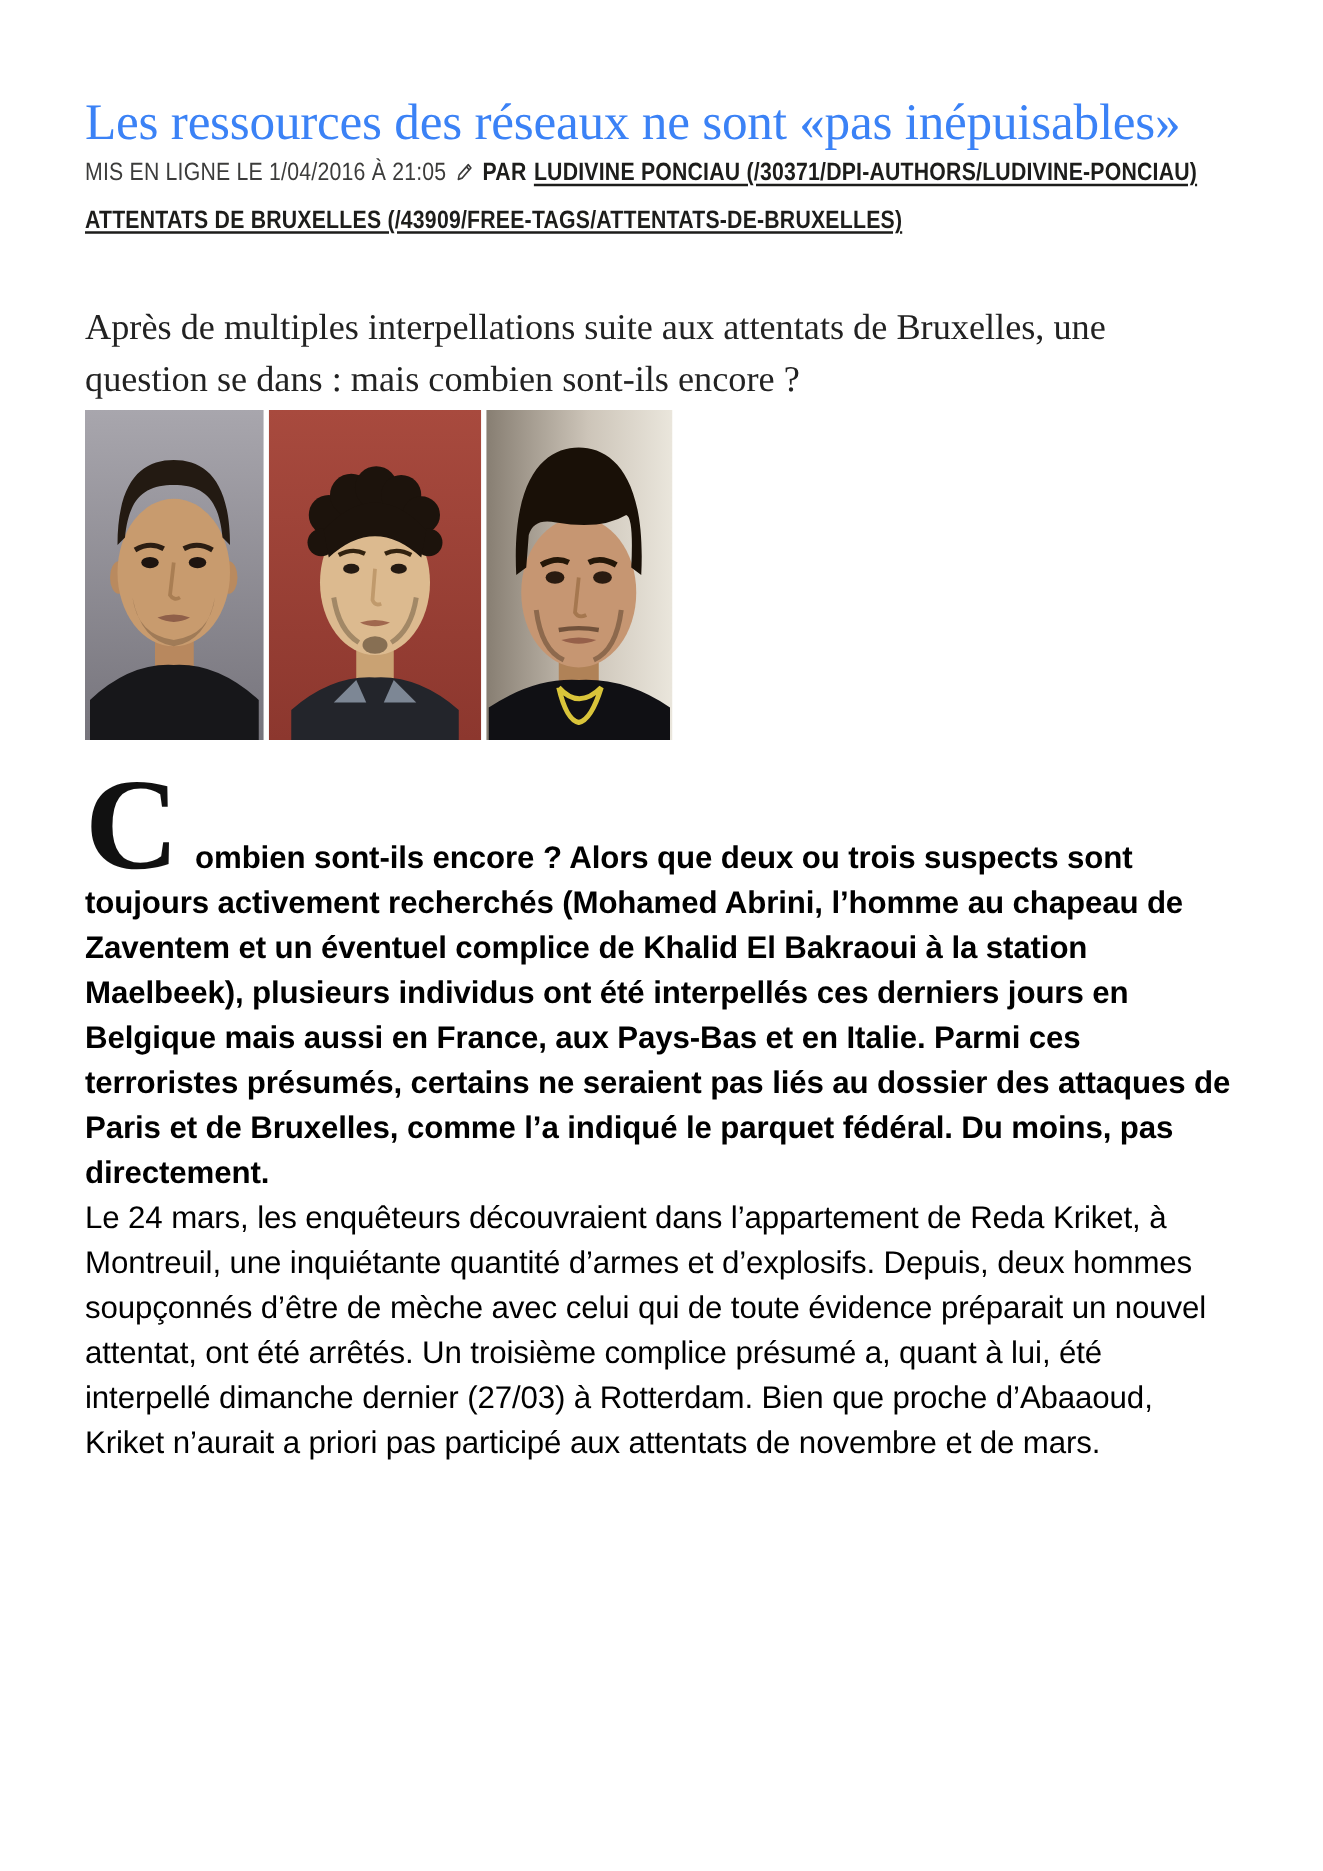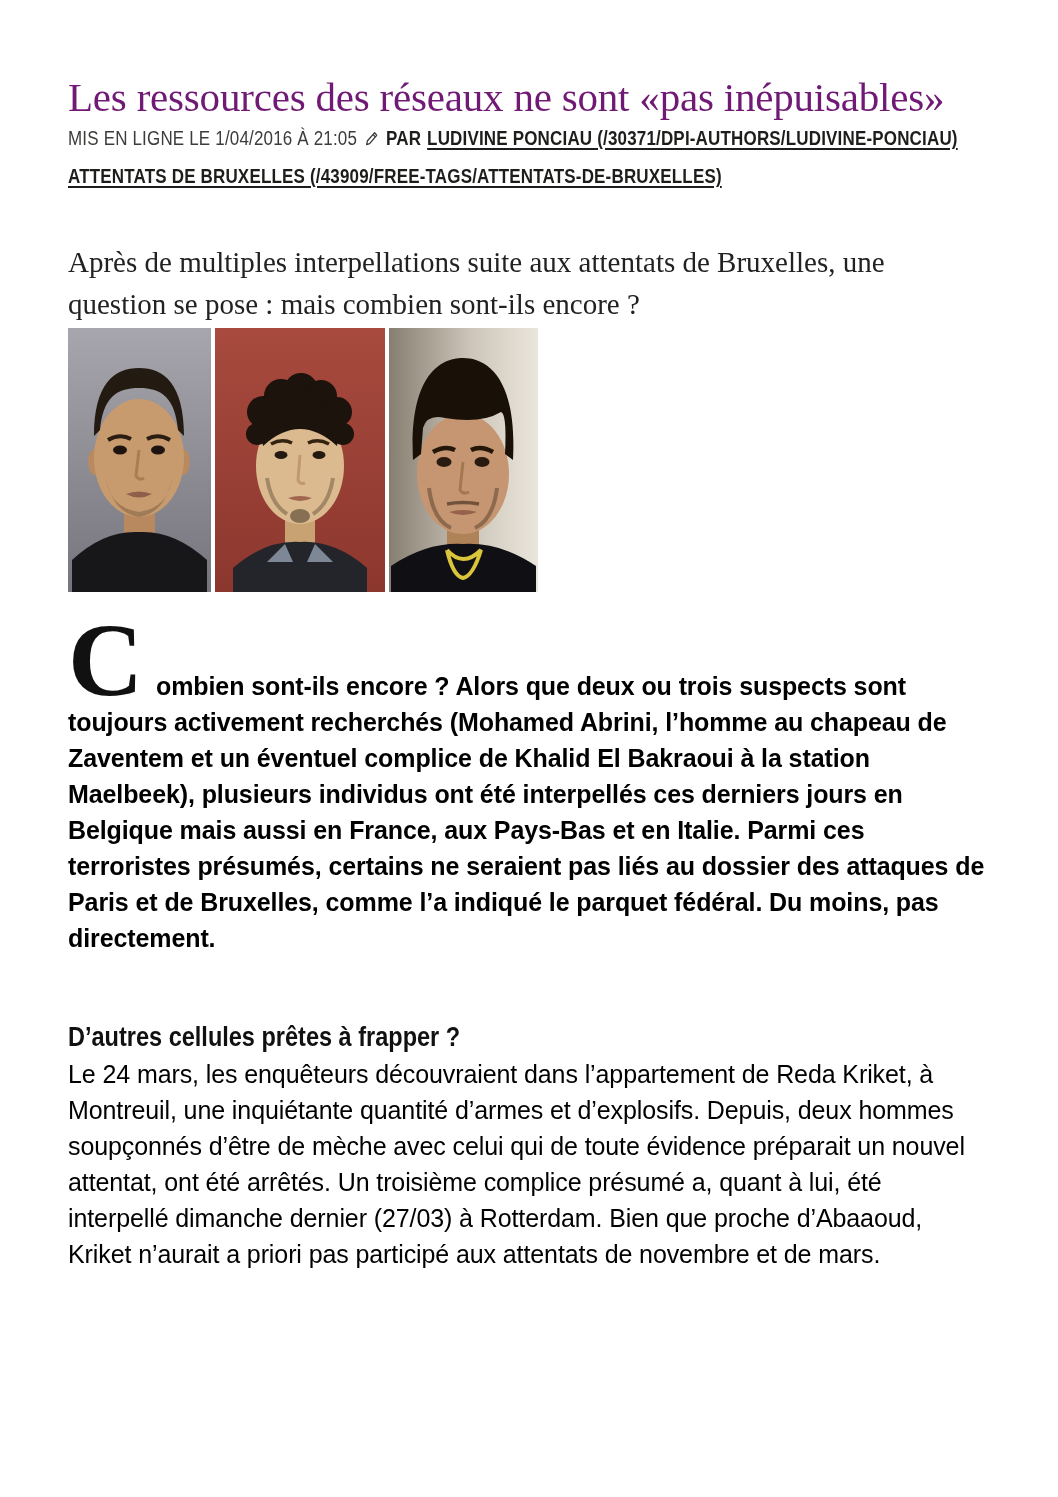--- a/index.html
+++ b/index.html
@@ -14,21 +14,21 @@
   .content { width: 920px; }
 
   
   h1.title {
     margin-top: 75px;
     font-family: "Liberation Serif", "DejaVu Serif", serif;
     font-weight: 400;
     font-size: 41px;
     line-height: 44px;
     letter-spacing: -0.2px;
-    color: #701a75;
+    color: #3b82f6;
     white-space: nowrap;
   }
 
   
   .byline { }
   .byline-line {
     line-height: 38px;
     white-space: nowrap;
     font-size: 20px;
     color: #3c3c3b;
@@ -108,21 +108,21 @@
             <path d="M13 4.2 L15.8 7 L6.6 16.2 L2.6 17.2 L3.6 13.2 Z"></path>
             <path d="M11.2 6 L14 8.8"></path>
           </g>
         </svg><span class="byline-par">PAR</span><a class="byline-link">LUDIVINE PONCIAU (/30371/DPI-AUTHORS/LUDIVINE-PONCIAU)</a>
       </div>
       <div class="byline-line">
         <a class="byline-link">ATTENTATS DE BRUXELLES (/43909/FREE-TAGS/ATTENTATS-DE-BRUXELLES)</a>
       </div>
     </div>
 
-    <p class="lead">Après de multiples interpellations suite aux attentats de Bruxelles, une question se pose : mais combien sont-ils encore ?</p>
+    <p class="lead">Après de multiples interpellations suite aux attentats de Bruxelles, une question se dans : mais combien sont-ils encore ?</p>
 
     <figure class="photos">
 
       <svg width="143" viewBox="0 0 143 264">
         <defs>
           <linearGradient id="bg1" x1="0" y1="0" x2="0" y2="1">
             <stop offset="0" stop-color="#a8a6ad"></stop>
               <stop offset="1" stop-color="#76747c"></stop>
           </linearGradient>
         </defs>
@@ -197,18 +197,17 @@
         <path d="M74 134 L71 162 Q74 167 80 164" stroke="#a5774f" stroke-width="3" fill="none"></path>
         <path d="M58 176 Q74 173 90 176" stroke="rgba(45,28,14,0.55)" stroke-width="3.5" fill="none"></path>
         <path d="M60 184 Q74 190 88 184 Q74 180 60 184" fill="#96604a"></path>
         <path d="M40 160 Q44 192 62 200" stroke="rgba(35,22,10,0.35)" stroke-width="4" fill="none"></path>
         <path d="M108 160 Q104 192 86 200" stroke="rgba(35,22,10,0.35)" stroke-width="4" fill="none"></path>
       </svg>
     </figure>
 
     <p class="body-text para1"><span class="dropcap">C</span><span>ombien sont-ils encore ? Alors que deux ou trois suspects sont toujours activement recherchés (Mohamed Abrini, l’homme au chapeau de Zaventem et un éventuel complice de Khalid El Bakraoui à la station Maelbeek), plusieurs individus ont été interpellés ces derniers jours en Belgique mais aussi en France, aux Pays-Bas et en Italie. Parmi ces terroristes présumés, certains ne seraient pas liés au dossier des attaques de Paris et de Bruxelles, comme l’a indiqué le parquet fédéral. Du moins, pas directement.</span></p>
 
-    <h2 class="subheading"><span class="condb">D’autres cellules prêtes à frapper ?</span></h2>
 
     <p class="body-text para2">Le 24 mars, les enquêteurs découvraient dans l’appartement de Reda Kriket, à Montreuil, une inquiétante quantité d’armes et d’explosifs. Depuis, deux hommes soupçonnés d’être de mèche avec celui qui de toute évidence préparait un nouvel attentat, ont été arrêtés. Un troisième complice présumé a, quant à lui, été interpellé dimanche dernier (27/03) à Rotterdam. Bien que proche d’Abaaoud, Kriket n’aurait a priori pas participé aux attentats de novembre et de mars.</p>
 
   </article>
 </main>
 
 </body></html>

